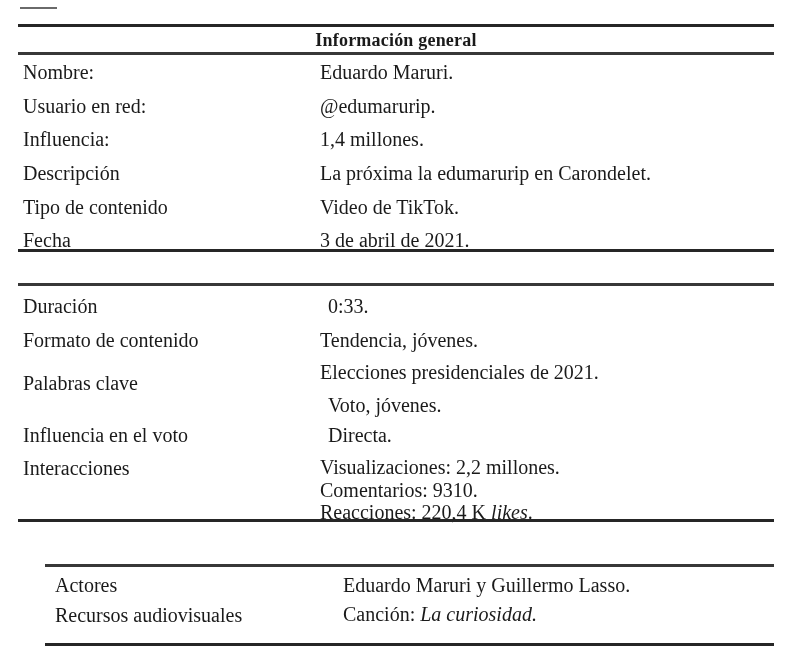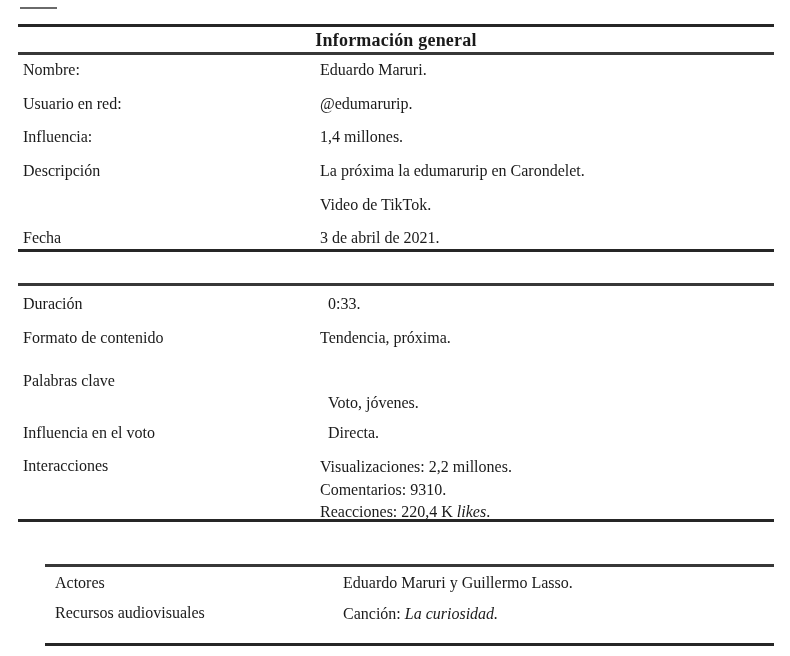--- a/index.html
+++ b/index.html
@@ -13,21 +13,21 @@
     padding-left:8px;
   }
   .rule{position:absolute;background:#303030;}
   .rule.thick{height:3px;background:#262626;}
   .rule.thin{height:2.5px;background:#383838;}
   .sec-title{
     position:absolute;left:18px;width:756px;
     text-align:center;font-weight:bold;font-size:18px;
     letter-spacing:0.2px;
   }
-  .cell{position:absolute;font-size:16px;white-space:nowrap;}
+  .cell{position:absolute;font-size:20px;white-space:nowrap;}
   .lbl1{left:23px;}
   .val1{left:320px;}
   .lbl2{left:55px;}
   .val2{left:343px;}
   .pad1{padding-left:8px;}
   .multiline{line-height:22.5px;}
   .it{font-style:italic;margin-top:24px;}
   .top-mark{position:absolute;background:#6a6a6a;}
 </style>
 </head>
@@ -48,36 +48,38 @@
 
   <div class="cell lbl1" style="top:95px">Usuario en red:</div>
   <div class="cell val1" style="top:95px">@edumarurip.</div>
 
   <div class="cell lbl1" style="top:128px">Influencia:</div>
   <div class="cell val1" style="top:128px">1,4 millones.</div>
 
   <div class="cell lbl1" style="top:162px">Descripción</div>
   <div class="cell val1" style="top:162px">La próxima la edumarurip en Carondelet.</div>
 
+  <div class="cell lbl1" style="top:196px">Tipo de contenido</div>
   <div class="cell val1" style="top:196px">Video de TikTok.</div>
 
   <div class="cell lbl1" style="top:229px">Fecha</div>
   <div class="cell val1" style="top:229px">3 de abril de 2021.</div>
 
   <div class="rule thick" style="left:18px;top:249px;width:756px;"></div>
 
 
   <div class="rule thin" style="left:18px;top:283px;width:756px;"></div>
 
   <div class="cell lbl1" style="top:295px">Duración</div>
   <div class="cell val1 pad1" style="top:295px">0:33.</div>
 
   <div class="cell lbl1" style="top:329px">Formato de contenido</div>
-  <div class="cell val1" style="top:329px">Tendencia, próxima.</div>
+  <div class="cell val1" style="top:329px">Tendencia, jóvenes.</div>
 
+  <div class="cell val1" style="top:361px">Elecciones presidenciales de 2021.</div>
 
   <div class="cell lbl1" style="top:372px">Palabras clave</div>
   <div class="cell val1 pad1" style="top:394px">Voto, jóvenes.</div>
 
   <div class="cell lbl1" style="top:424px">Influencia en el voto</div>
   <div class="cell val1 pad1" style="top:424px">Directa.</div>
 
   <div class="cell lbl1" style="top:457px">Interacciones</div>
   <div class="cell val1 multiline" style="top:456px">
     <div>Visualizaciones: 2,2 millones.</div>

